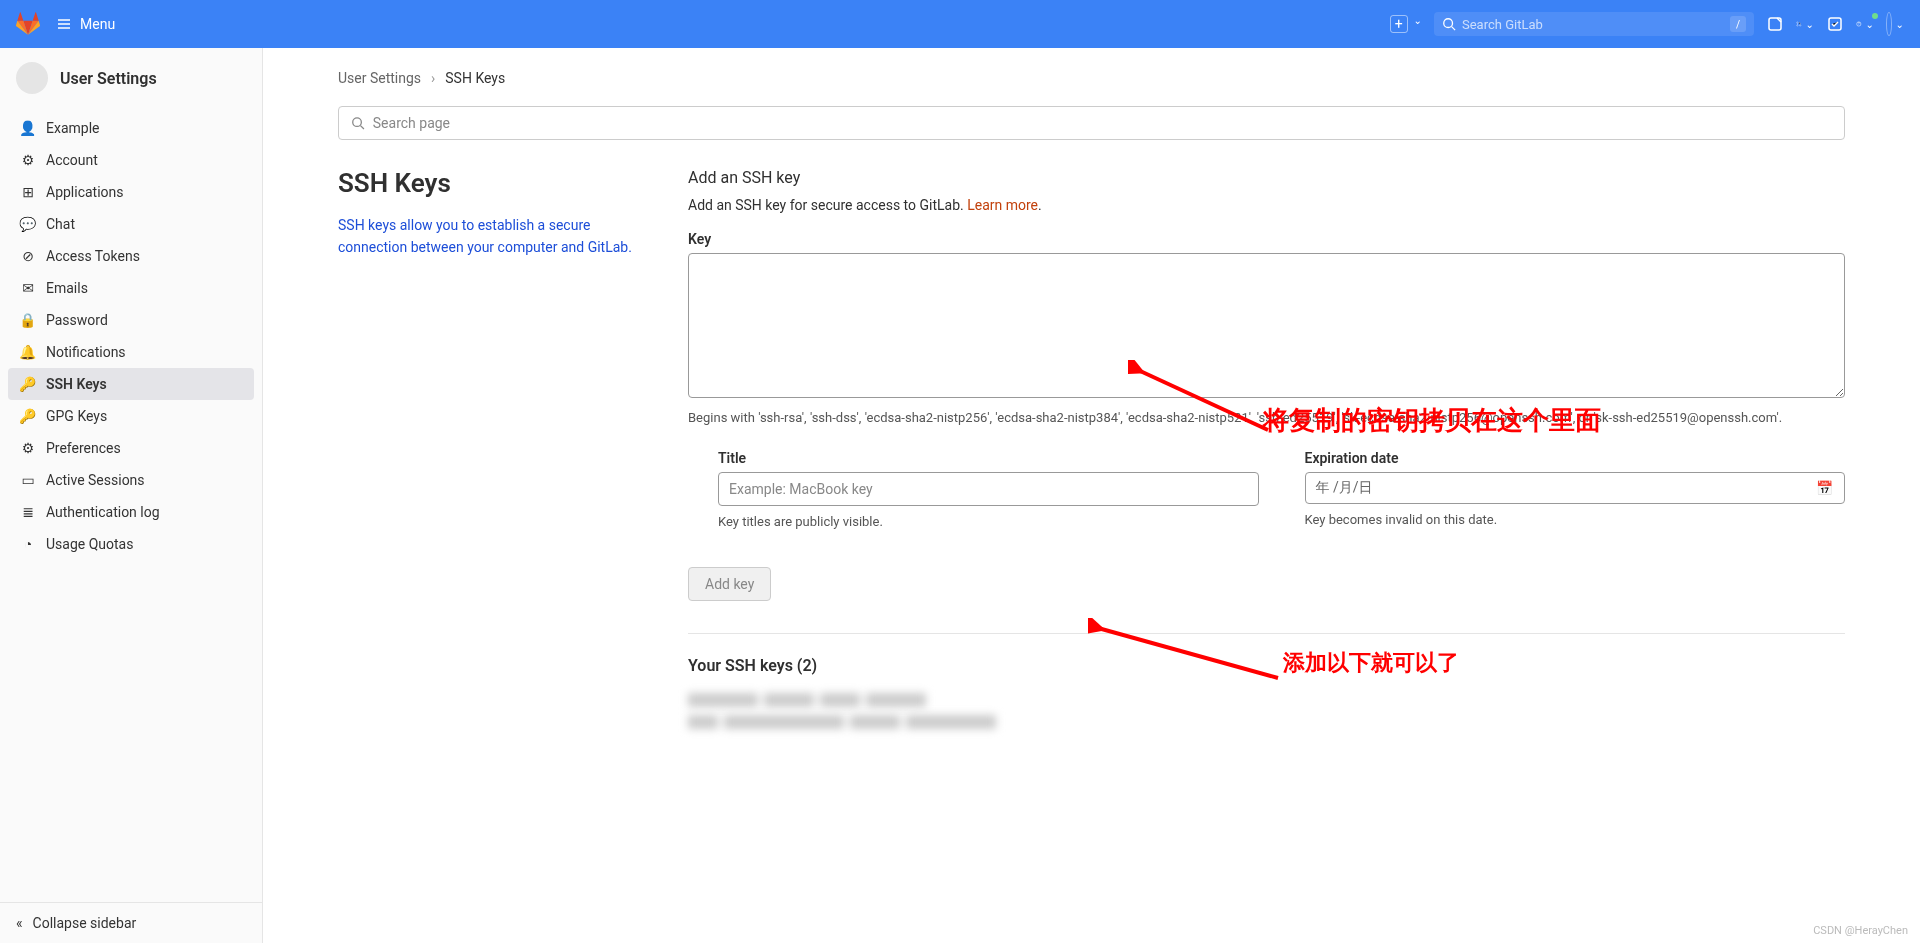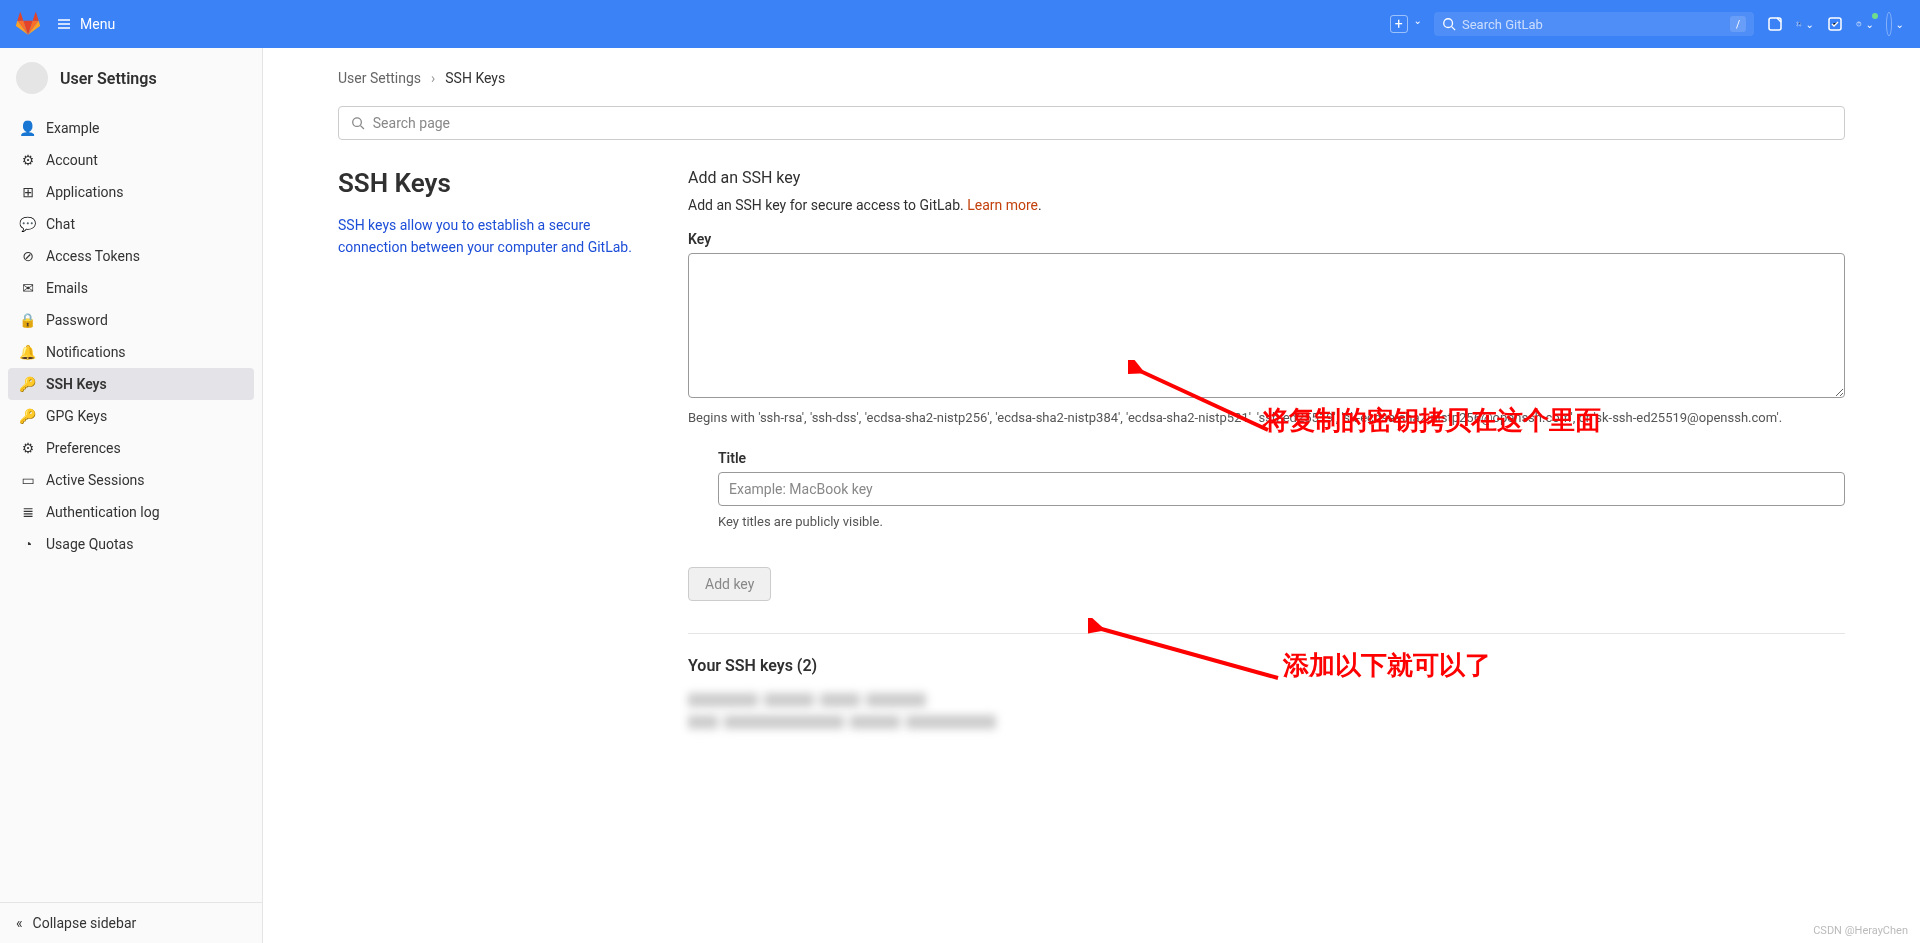--- a/index.html
+++ b/index.html
@@ -58,21 +58,21 @@
 
 .add-btn { margin-top: 36px; border: 1px solid #ccc; background: #f0f0f0; color: #888; border-radius: 4px; padding: 8px 16px; font-size: 14px; cursor: not-allowed; }
 
 hr.sep { border: none; border-top: 1px solid #e5e5e5; margin: 32px 0 22px; }
 h4.list-head { font-size: 16px; font-weight: 600; margin-bottom: 18px; }
 
 .blurred-row { margin-bottom: 8px; filter: blur(4px); color: #aaa; display:flex; gap:6px;}
 .blurred-row span{ background:#ccc; height:14px; display:inline-block;}
 
 .anno1 { position: absolute; left: 1000px; top: 355px; color: #f00; font-weight: 700; font-size: 26px; font-family: "Microsoft YaHei", sans-serif; }
-.anno2 { position: absolute; left: 1020px; top: 600px; color: #f00; font-weight: 700; font-size: 26px; font-family: "Microsoft YaHei", sans-serif; }
+.anno2 { position: absolute; left: 1020px; top: 600px; color: #f00; font-weight: 700; font-size: 22px; font-family: "Microsoft YaHei", sans-serif; }
 .arrow1 { position: absolute; left: 865px; top: 312px; pointer-events:none; }
 .arrow2 { position: absolute; left: 825px; top: 570px; pointer-events:none; }
 .watermark { position: absolute; right: 12px; bottom: 6px; font-size: 11px; color: #bbb; }
 .dot { position:absolute; width:6px; height:6px; background:#6fdd8b; border-radius:50%; top:-2px; right:-4px; }
 .hwrap{position:relative;display:inline-flex;}
 </style>
 </head>
 <body>
 
 <div class="header">
@@ -242,20 +242,28 @@
 
         <label class="fl">Key</label>
         <textarea class="key-input" style=""></textarea>
         <p class="hint">Begins with 'ssh-rsa', 'ssh-dss', 'ecdsa-sha2-nistp256', 'ecdsa-sha2-nistp384', 'ecdsa-sha2-nistp521', 'ssh-ed25519', 'sk-ecdsa-sha2-nistp256@openssh.com', or 'sk-ssh-ed25519@openssh.com'.</p>
 
         <div class="row2">
           <div class="field">
             <label class="fl">Title</label>
             <input class="text-input" type="text" placeholder="Example: MacBook key" style="">
             <p class="hint">Key titles are publicly visible.</p>
+          </div>
+          <div class="field">
+            <label class="fl">Expiration date</label>
+            <div class="date-input">
+              <span>年 /月/日</span>
+              <span>📅</span>
+            </div>
+            <p class="hint">Key becomes invalid on this date.</p>
           </div>
         </div>
 
         <button class="add-btn">Add key</button>
 
         <hr class="sep">
 
         <h4 class="list-head">Your SSH keys (2)</h4>
         <div class="blurred-row">
             <span style="width:70px"></span>

